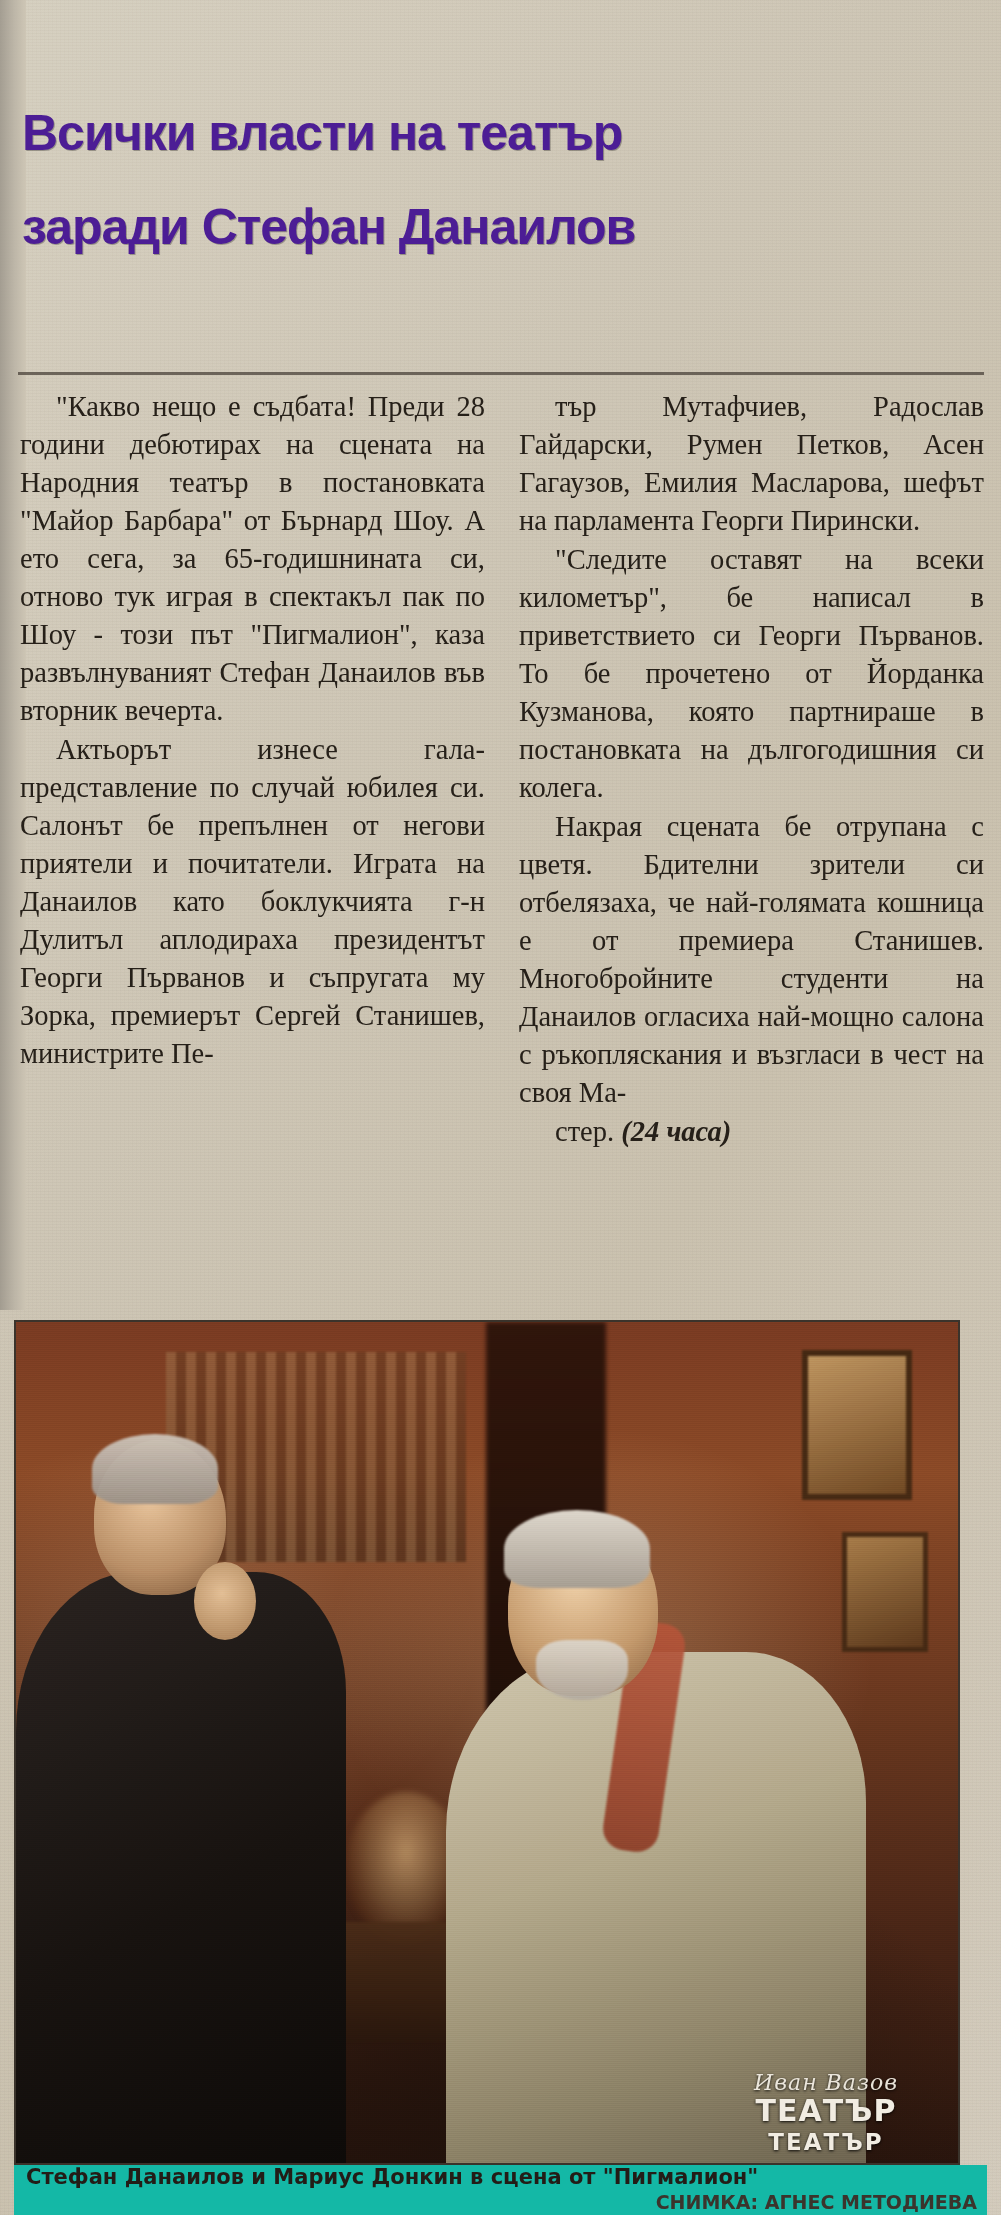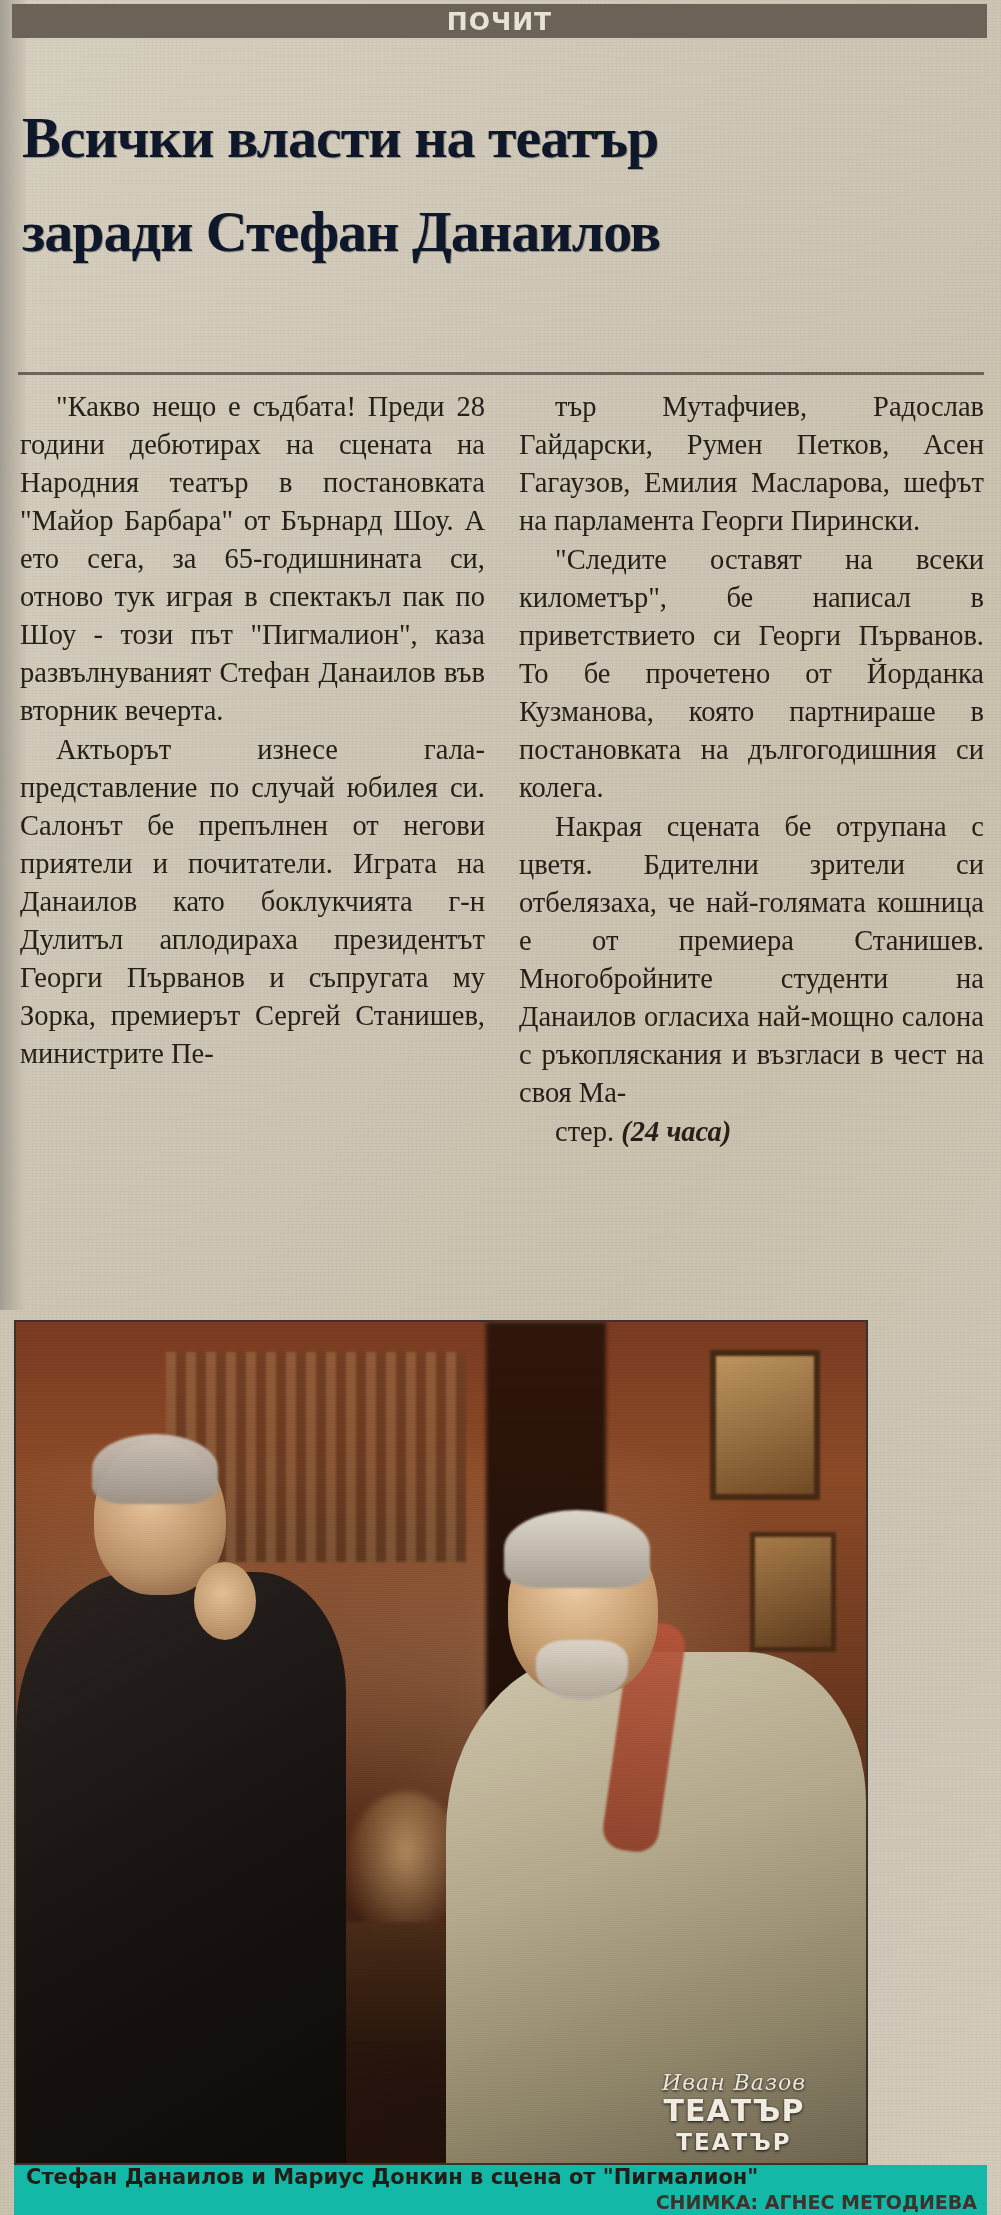--- a/index.html
+++ b/index.html
@@ -63,24 +63,24 @@
     font-size: 25px;
     letter-spacing: 1px;
   }
 
   
   .headline {
     position: absolute;
     left: 22px;
     top: 52px;
     width: 960px;
-    color: #0f172a;
-    font-family: Liberation Serif, serif;
-    font-weight: bold;
-    font-size: 58px;
+    color: #4c1d95;
+    font-family: Liberation Sans, sans-serif;
+    font-weight: bold;
+    font-size: 50px;
     line-height: 94px;
     letter-spacing: -1px;
     text-shadow: 1px 1px 0 rgba(0,0,0,.28);
   }
   .headline .l2 { display: block; }
 
   .rule {
     position: absolute;
     left: 18px;
     top: 372px;
@@ -118,21 +118,21 @@
   .col p .source {
     font-style: italic;
     font-weight: bold;
   }
 
   
   .photo-wrap {
     position: absolute;
     left: 14px;
     top: 1320px;
-    width: 854px;
+    width: 946px;
     height: 845px;
     overflow: hidden;
     border: 2px solid #3a332b;
     background: #2b211a;
   }
   .photo {
     position: absolute;
     inset: 0;
     background:
       radial-gradient(ellipse 420px 300px at 18% 38%, rgba(240,210,170,0.20), rgba(0,0,0,0) 70%),
@@ -345,23 +345,20 @@
     white-space: nowrap;
   }
 </style>
 </head>
 <body>
 
 <div class="page">
   <div class="paper-texture"></div>
   <div class="left-edge"></div>
 
-  <div class="kicker-bar">
-    <span class="kicker-text">ПОЧИТ</span>
-  </div>
 
   <h1 class="headline">
     <span class="l1">Всички власти на театър</span>
     <span class="l2">заради Стефан Данаилов</span>
   </h1>
 
   <div class="rule"></div>
 
   <div class="columns">
     <div class="col">

